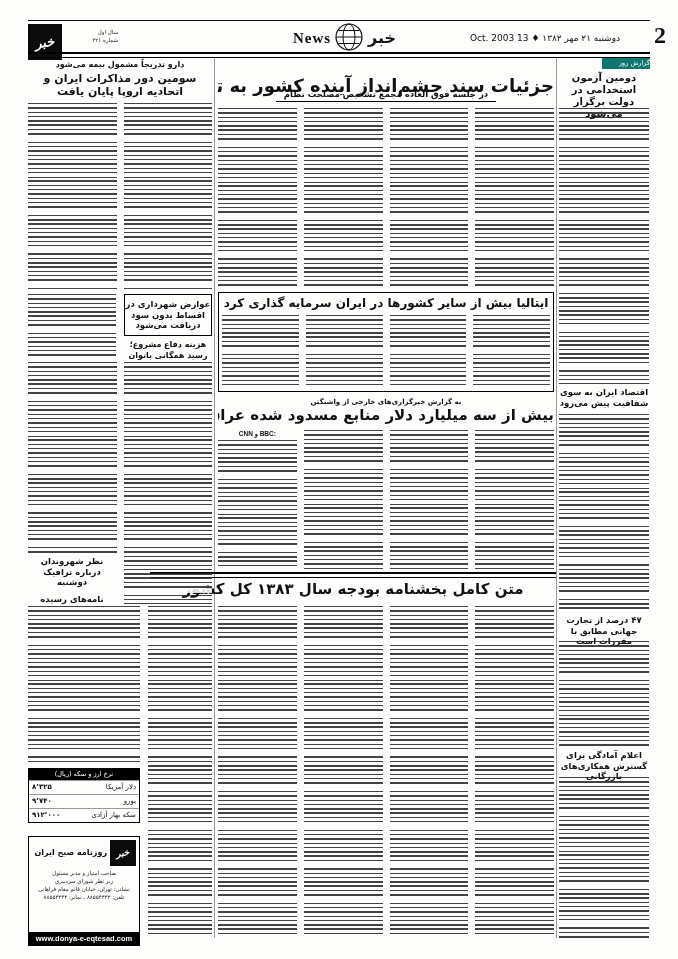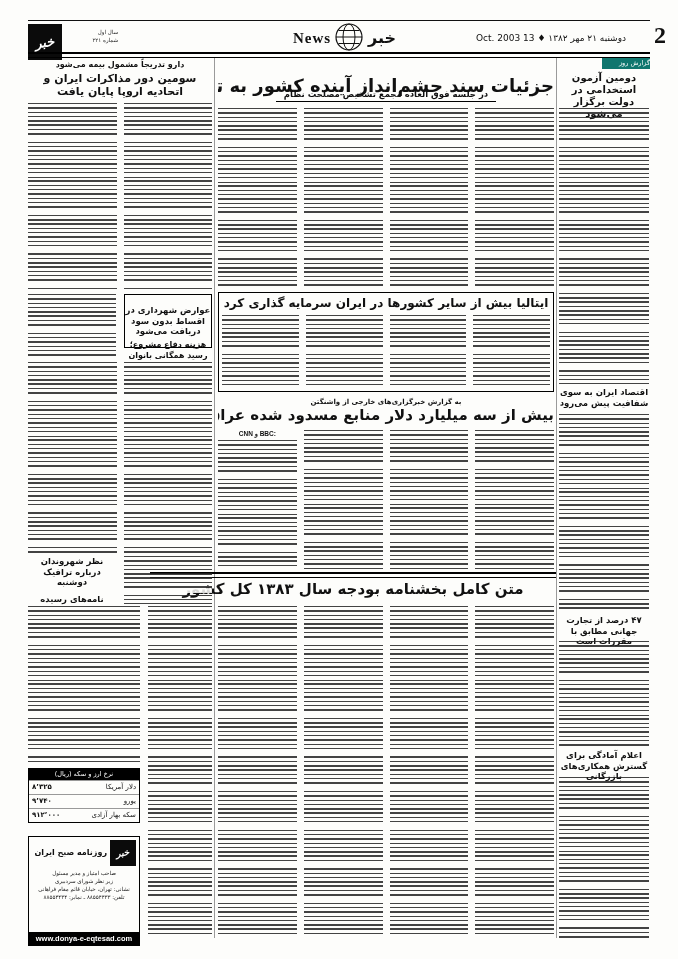--- a/index.html
+++ b/index.html
@@ -81,21 +81,21 @@
   <div class="abs" style="left:334px;top:22px;">
     <svg width="30" height="30" viewBox="0 0 30 30">
       <circle cx="15" cy="15" r="13" fill="none" stroke="#111" stroke-width="1.2"></circle>
       <ellipse cx="15" cy="15" rx="6" ry="13" fill="none" stroke="#111" stroke-width="1"></ellipse>
       <line x1="2" y1="15" x2="28" y2="15" stroke="#111" stroke-width="1"></line>
       <path d="M4.5 8.5 H25.5 M4.5 21.5 H25.5" stroke="#111" stroke-width="1" fill="none"></path>
     </svg>
   </div>
   <div class="abs brand-fa rtl" style="left:368px;top:28px;">خبر</div>
 
-  <div class="abs date rtl" style="left:470px;top:33px;width:176px;margin-left:6px;">دوشنبه ۲۱ مهر ۱۳۸۲ ♦ 13 Oct. 2003</div>
+  <div class="abs date rtl" style="left:470px;top:33px;width:176px;">دوشنبه ۲۱ مهر ۱۳۸۲ ♦ 13 Oct. 2003</div>
   <div class="abs pnum" style="left:654px;top:22px;">2</div>
 
   <div class="abs dbl" style="left:28px;top:52px;width:622px;"></div>
 
   <div class="abs vline" style="left:214px;top:58px;height:880px;"></div>
   <div class="abs vline" style="left:556px;top:58px;height:880px;"></div>
 
   <div class="abs sb-label" style="left:602px;top:58px;width:48px;">گزارش روز</div>
   <div class="abs h-sm rtl ctr" style="left:559px;top:72px;width:90px;">دومین آزمون استخدامی در دولت برگزار می‌شود</div>
   <div class="abs greek" style="left:559px;top:108px;width:90px;height:276px;"></div>
@@ -149,21 +149,21 @@
   </div>
 
   <div class="abs brief rtl ctr" style="left:28px;top:60px;width:184px;">دارو تدریجاً مشمول بیمه می‌شود</div>
   <div class="abs h-sm rtl ctr" style="left:28px;top:72px;width:184px;font-size:11px;line-height:13px;">سومین دور مذاکرات ایران و اتحادیه اروپا پایان یافت</div>
   <div class="abs cols" style="left:28px;top:103px;width:184px;height:188px;">
     <div class="greek"></div>
     <div class="greek"></div>
   </div>
 
   <div class="abs greek" style="left:28px;top:294px;width:88px;height:62px;"></div>
-  <div class="abs box" style="left:124px;top:294px;width:88px;height:54px;display:flex;align-items:center;">
+  <div class="abs box" style="left:124px;top:294px;width:88px;height:42px;display:flex;align-items:center;">
     <div class="h-xs rtl ctr" style="width:100%;">عوارض شهرداری در اقساط بدون سود دریافت می‌شود</div>
   </div>
   <div class="abs h-xs rtl ctr" style="left:124px;top:340px;width:88px;font-size:8px;">هزینه دفاع مشروع؛ رسید همگانی بانوان</div>
 
   <div class="abs cols" style="left:28px;top:362px;width:184px;height:192px;">
     <div class="greek"></div>
     <div class="greek"></div>
   </div>
 
   <div class="abs" style="left:28px;top:556px;width:88px;">

